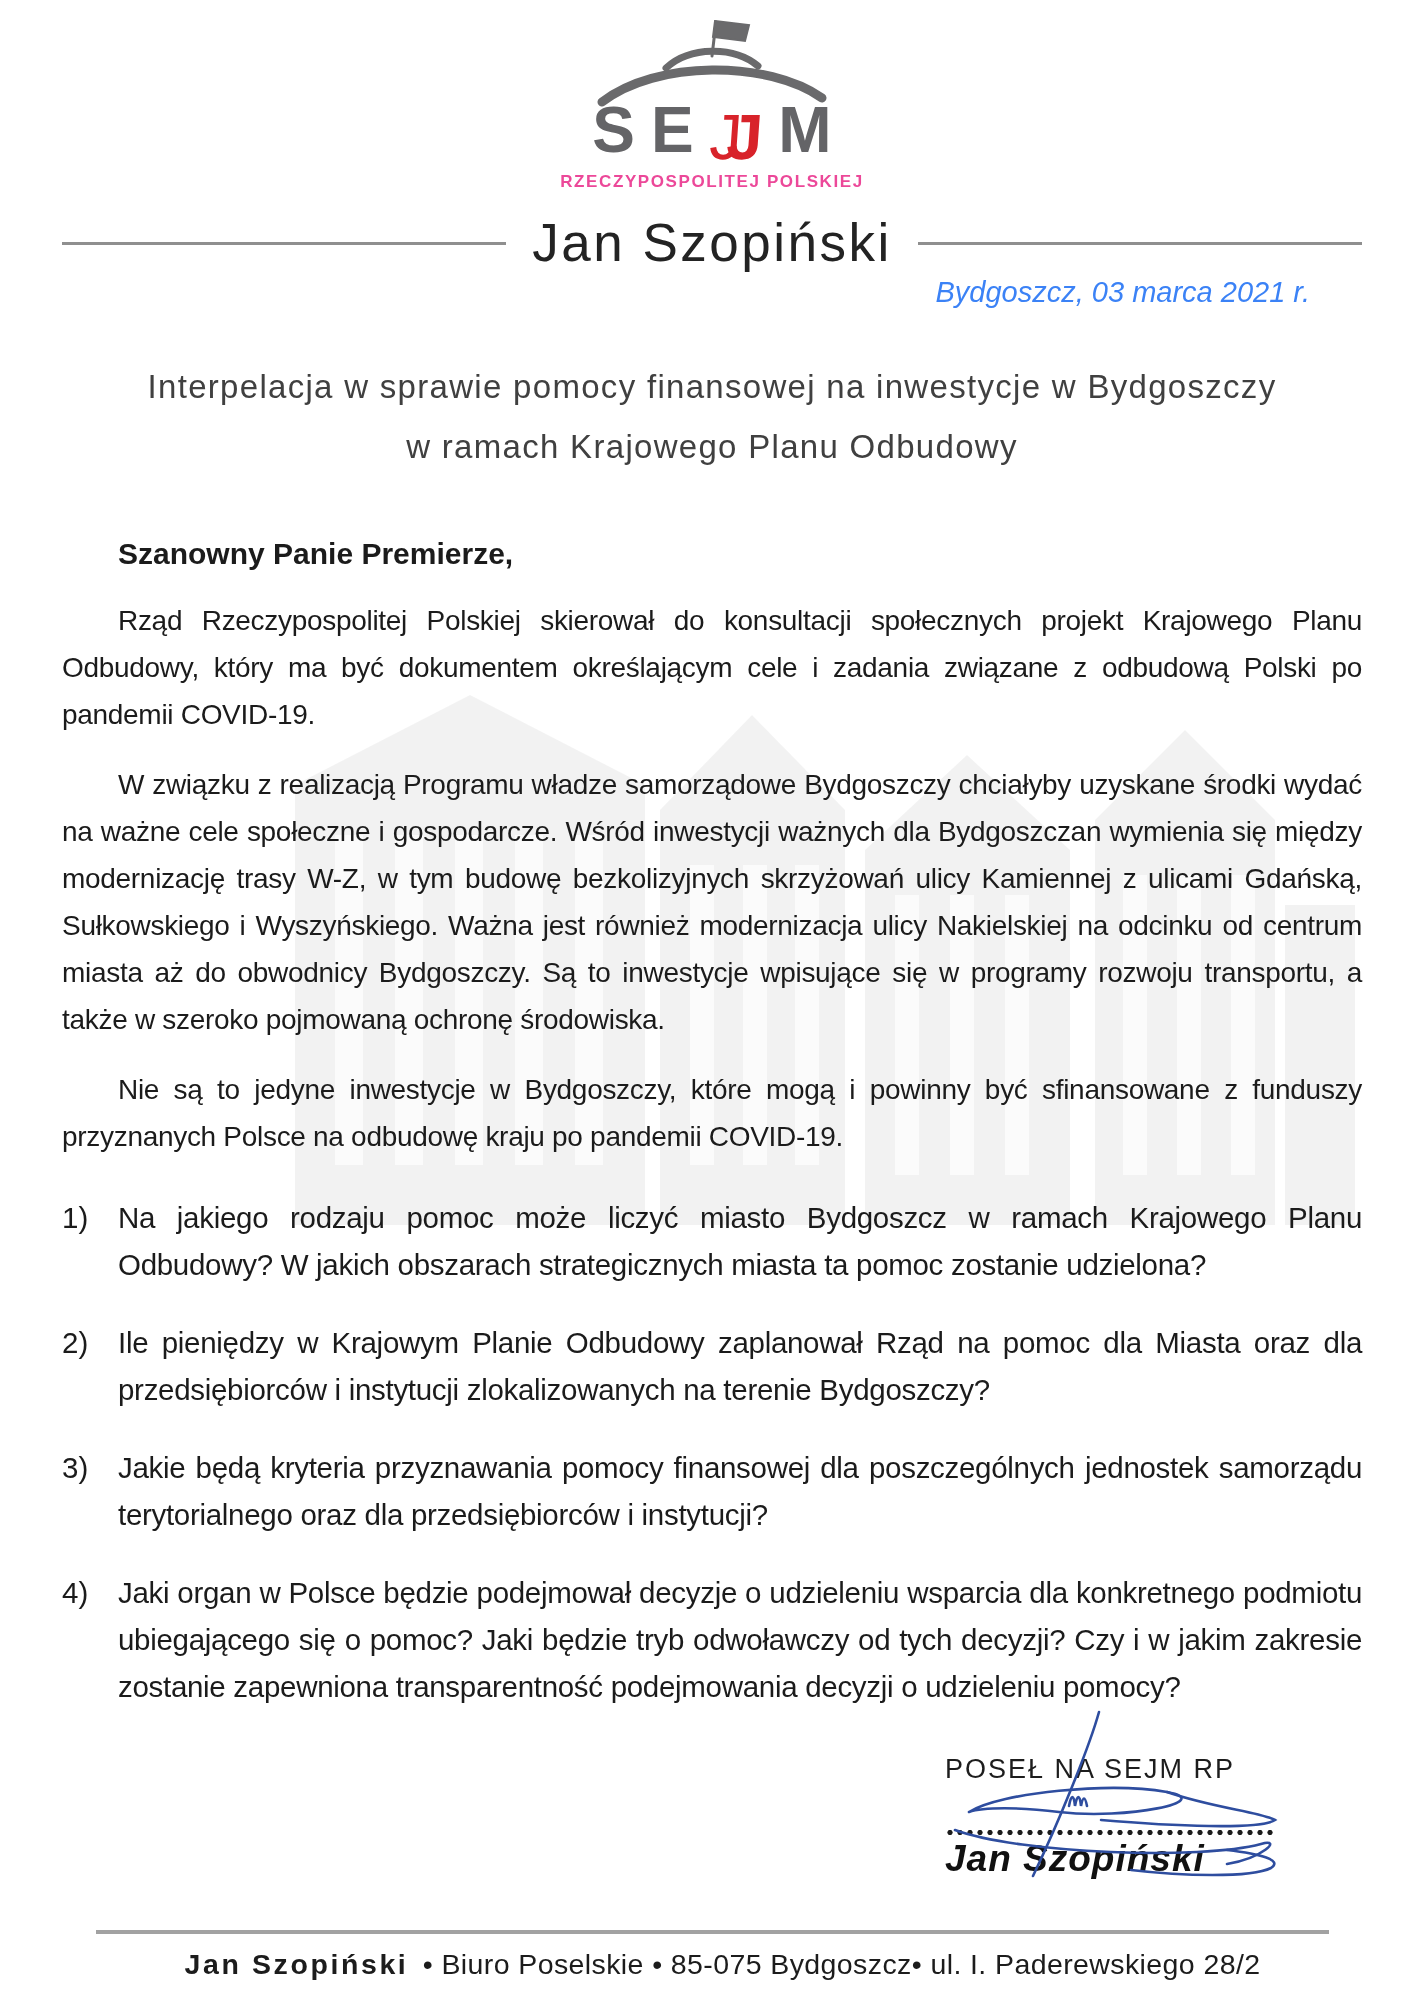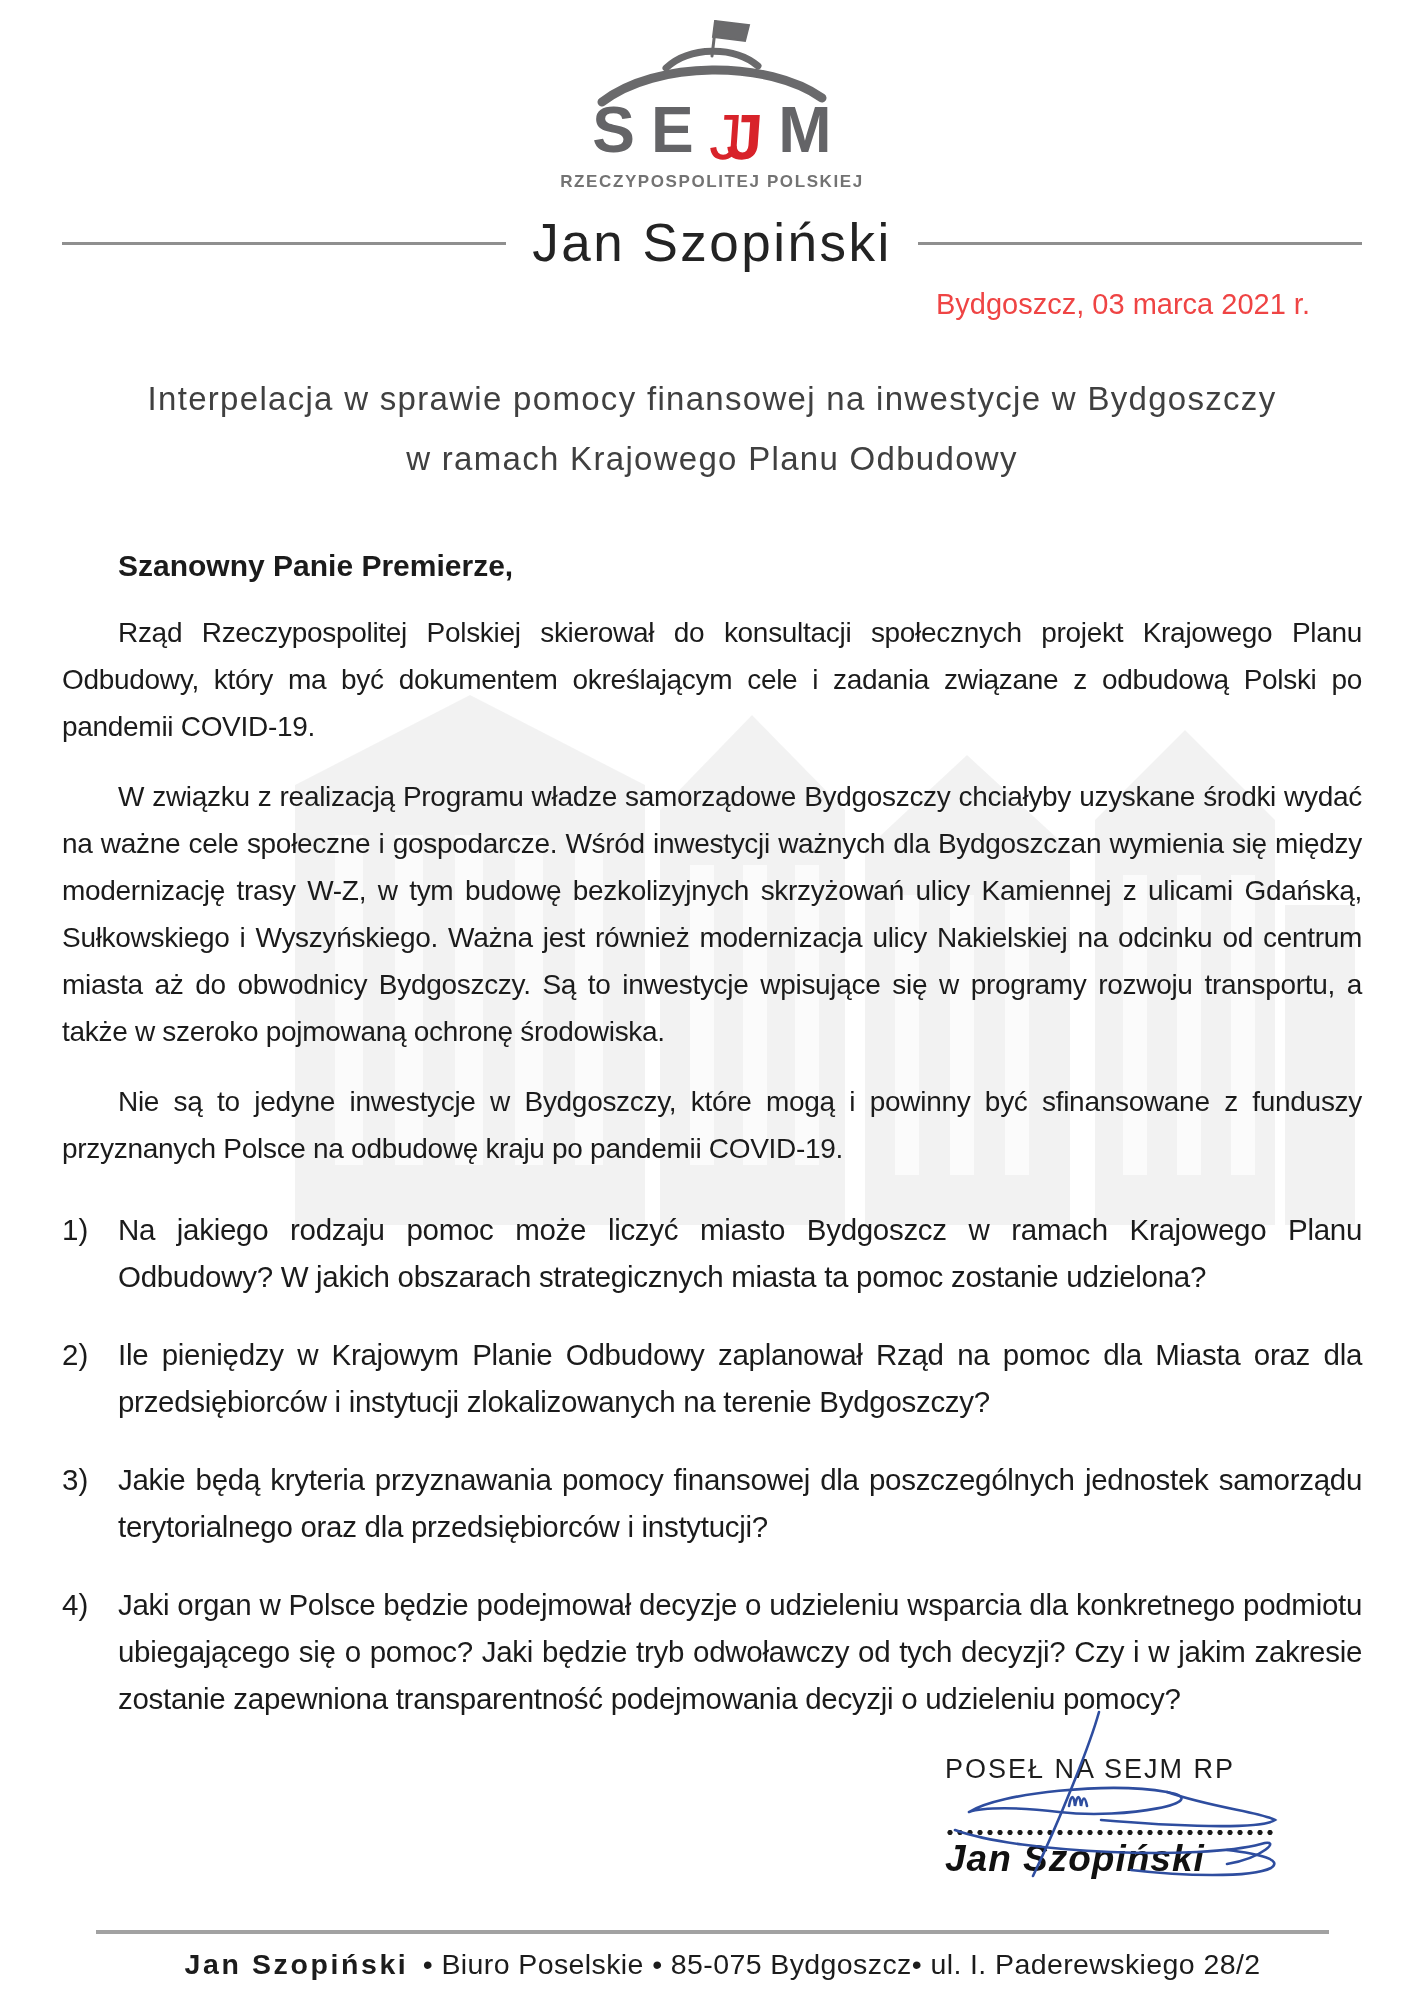--- a/index.html
+++ b/index.html
@@ -18,30 +18,30 @@
 
   
   .logo{display:flex;flex-direction:column;align-items:center;padding-top:14px;}
   .logo-art{display:block;}
   .sejm-row{display:flex;align-items:flex-start;gap:16px;margin-top:-12px;line-height:1;}
   .sejm-letter{font-size:64px;font-weight:bold;color:#646467;letter-spacing:0;}
   .sejm-jj{display:flex;position:relative;top:7px;}
   .sejm-j{font-size:64px;color:#d8232a;line-height:1;transform:skewX(-4deg);}
   .sejm-j.thin{font-weight:400;}
   .sejm-j.thick{font-weight:bold;margin-left:-15px;}
-  .logo-caption{margin-top:10px;font-size:17px;font-weight:bold;letter-spacing:1.6px;color:#737373;}
+  .logo-caption{margin-top:10px;font-size:17px;font-weight:bold;letter-spacing:1.6px;color:#ec4899;}
 
   
   .name-banner{display:flex;align-items:center;margin-top:22px;}
   .banner-rule{flex:1;height:3px;background:#8f8f8f;}
   .banner-name{
     margin:0 26px;font-size:53px;font-weight:400;letter-spacing:2.5px;
     color:#232323;white-space:nowrap;line-height:1.1;
   }
-  .dateline{margin-top:16px;padding-right:52px;text-align:right;font-size:29px;color:#ef4444;}
+  .dateline{margin-top:4px;padding-right:52px;text-align:right;font-size:29px;color:#3b82f6;font-style:italic;}
 
   
   .recipient{margin-top:44px;margin-left:686px;line-height:50px;font-size:33px;}
   .recipient .r-bold{font-weight:bold;}
   .recipient .r-reg{font-weight:400;color:#2a2a2a;}
 
   
   .subject{margin:48px 0 0;text-align:center;font-weight:400;font-size:33px;
     letter-spacing:1.3px;line-height:60px;color:#404040;}
 

